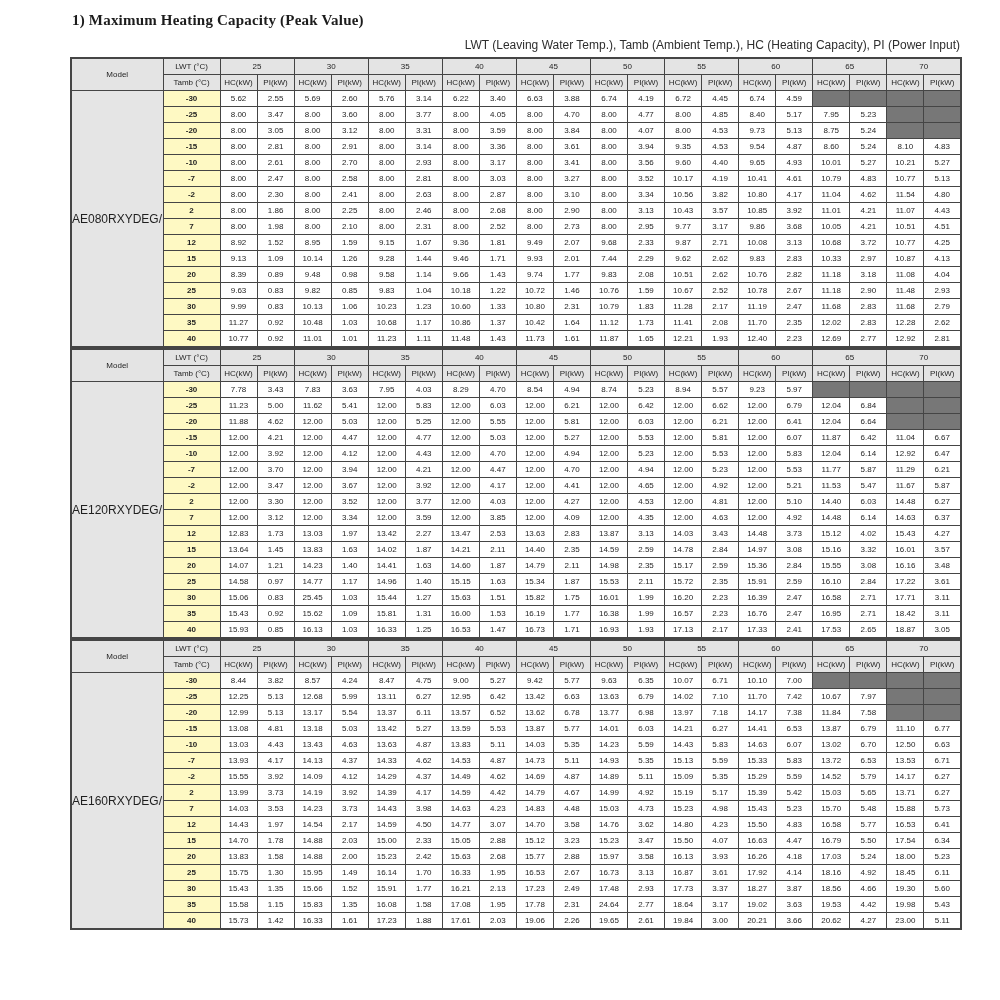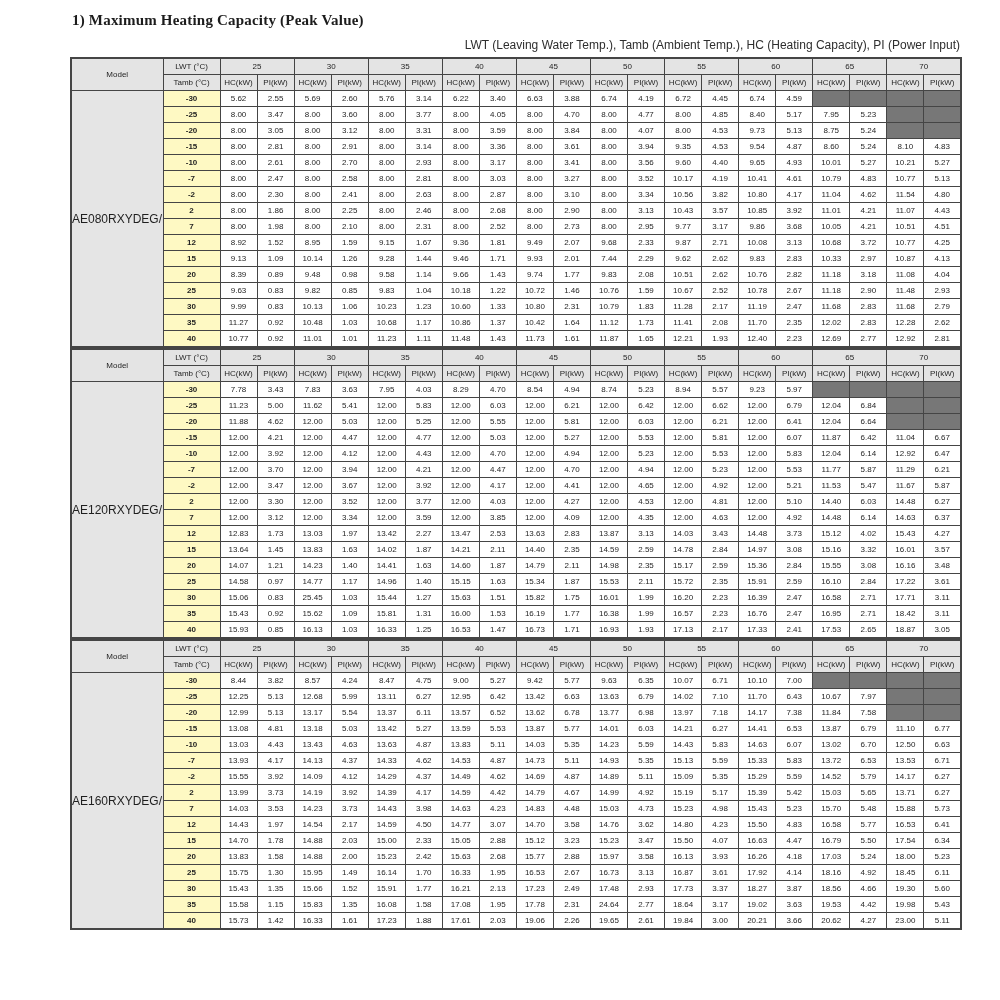--- a/index.html
+++ b/index.html
@@ -995,21 +995,21 @@
           <td>6.27</td>
           <td>12.95</td>
           <td>6.42</td>
           <td>13.42</td>
           <td>6.63</td>
           <td>13.63</td>
           <td>6.79</td>
           <td>14.02</td>
           <td>7.10</td>
           <td>11.70</td>
-          <td>6.43</td>
+          <td>7.42</td>
           <td>10.67</td>
           <td>7.97</td>
           <td class="blank"></td>
           <td class="blank"></td>
         </tr>
         <tr>
           <td class="tamb-cell">-20</td>
           <td>12.99</td>
           <td>5.13</td>
           <td>13.17</td>

